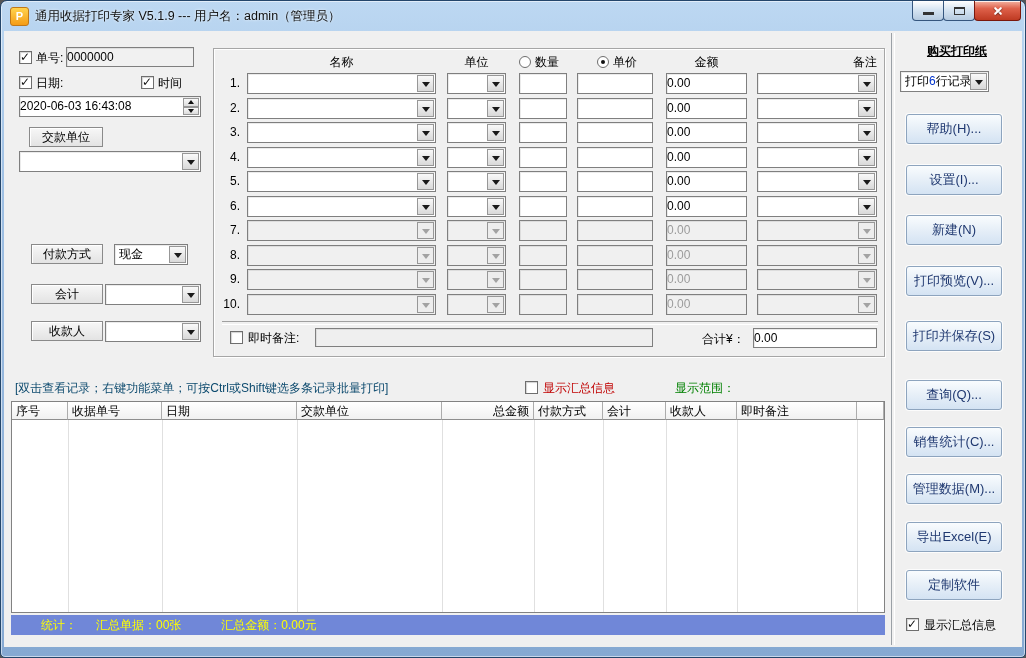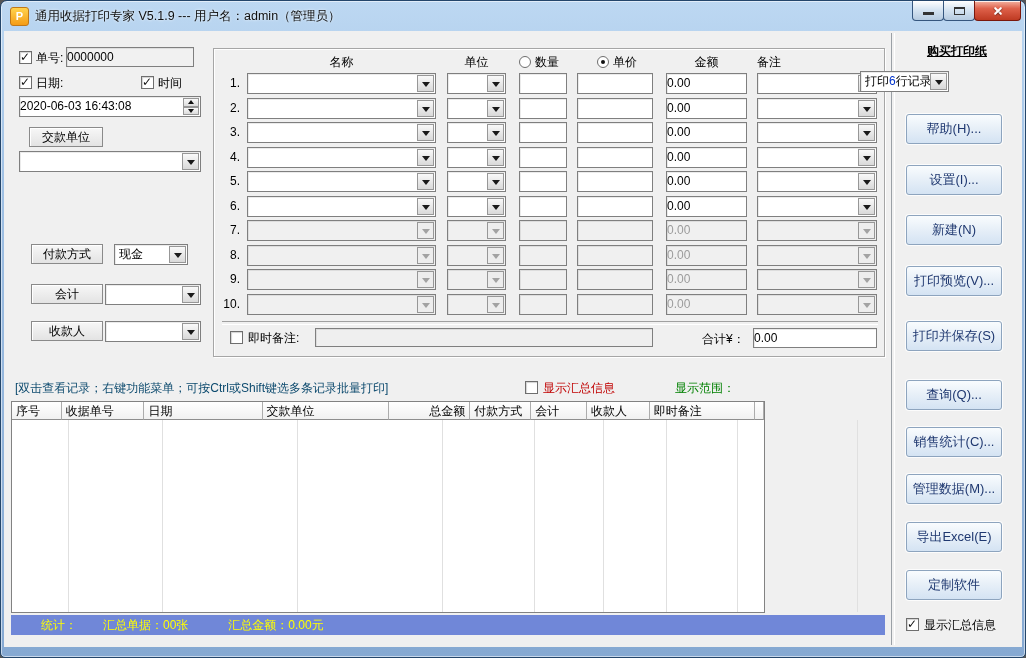--- a/index.html
+++ b/index.html
@@ -69,21 +69,21 @@
   
   .vsep{position:absolute;left:887px;top:2px;width:2px;height:612px;border-left:1px solid #9AA0A6;border-right:1px solid #FFF;}
   .link{position:absolute;color:#000000;font-weight:bold;text-decoration:underline;white-space:nowrap;}
   .btn7{position:absolute;left:902px;width:94px;height:28px;border:1px solid #8DA4BE;border-radius:3px;
         background:linear-gradient(#F9FCFE,#E8F0F8 45%,#D4E3F3);color:#1F3870;font-size:13px;
         display:flex;align-items:center;justify-content:center;box-shadow:0 0 0 1px rgba(255,255,255,.8);white-space:nowrap;}
 
   
   .hint{position:absolute;color:#0c4a6e;white-space:nowrap;}
   .red{color:#C00000;} .green{color:#008000;}
-  .table{position:absolute;left:7px;top:370px;width:754px;height:212px;border:1px solid #828282;background:#fff;box-sizing:border-box;}
+  .table{position:absolute;left:7px;top:370px;width:874px;height:212px;border:1px solid #828282;background:#fff;box-sizing:border-box;}
   .thead{display:flex;height:18px;}
   .th{box-sizing:border-box;border-right:1px solid #ACACAC;border-bottom:1px solid #8E8E8E;
       background:linear-gradient(#FFFFFF,#F1F1F1);padding:1px 4px 0 4px;white-space:nowrap;overflow:hidden;}
   .th.fill{flex:1;}
   .tbody{position:relative;height:192px;}
   .vline{position:absolute;top:0;bottom:0;width:1px;background:#E0E0E0;}
   .statusbar{position:absolute;left:7px;top:584px;width:874px;height:20px;background:#7087D8;color:#FFFF00;
              display:flex;align-items:center;white-space:nowrap;}
   .statusbar span{display:inline-block;}
 </style>
@@ -170,21 +170,21 @@
     </div>
 
     <div class="groupbox">
       <span class="lbl" style="left:33px;top:6px;width:189px;text-align:center">名称</span>
       <span class="lbl" style="left:233px;top:6px;width:59px;text-align:center">单位</span>
       <span class="radio" style="left:305px;top:7px"></span>
       <span class="lbl" style="left:321px;top:6px">数量</span>
       <span class="radio on" style="left:383px;top:7px"></span>
       <span class="lbl" style="left:399px;top:6px">单价</span>
       <span class="lbl" style="left:452px;top:6px;width:81px;text-align:center">金额</span>
-      <span class="lbl" style="left:543px;top:6px;width:120px;text-align:left">备注</span>
+      <span class="lbl" style="left:543px;top:6px;width:120px;text-align:right">备注</span>
 
       <div class="form-row" style="top:24px">
         <span class="row-no">1.</span>
         <div class="combo f-name">
             <span class="arrow">
               <i></i>
             </span>
           </div>
         <div class="combo f-unit">
             <span class="arrow">
@@ -419,21 +419,21 @@
       </div>
       <span class="lbl" style="left:488px;top:283px">合计¥：</span>
       <div class="input" style="left:539px;top:279px;width:124px;height:20px">
         <span class="itext">0.00</span>
       </div>
     </div>
 
     <div class="vsep"></div>
 
     <span class="link" style="left:890px;top:12px;width:126px;text-align:center">购买打印纸</span>
-    <div class="combo" style="left:856px;top:40px;width:89px;height:21px">
+    <div class="combo" style="left:896px;top:40px;width:89px;height:21px">
       <span class="ctext"><span>打印</span><span style="color:#0033CC">6</span><span>行记录</span></span>
       <span class="arrow">
           <i></i>
         </span>
     </div>
 
     <div class="btn7" style="top:83px">帮助(H)...</div>
     <div class="btn7" style="top:134px">设置(I)...</div>
     <div class="btn7" style="top:184px">新建(N)</div>
     <div class="btn7" style="top:235px">打印预览(V)...</div>
@@ -473,20 +473,20 @@
         <div class="vline" style="left:522px"></div>
         <div class="vline" style="left:591px"></div>
         <div class="vline" style="left:654px"></div>
         <div class="vline" style="left:725px"></div>
         <div class="vline" style="left:845px"></div>
       </div>
     </div>
 
     <div class="statusbar">
       <span style="margin-left:30px">统计：</span>
-      <span style="margin-left:26px">汇总单据：</span>
+      <span style="margin-left:19px">汇总单据：</span>
       <span>00张</span>
       <span style="margin-left:40px">汇总金额：</span>
       <span>0.00元</span>
     </div>
 
   </div>
 </div>
 
 </body></html>

